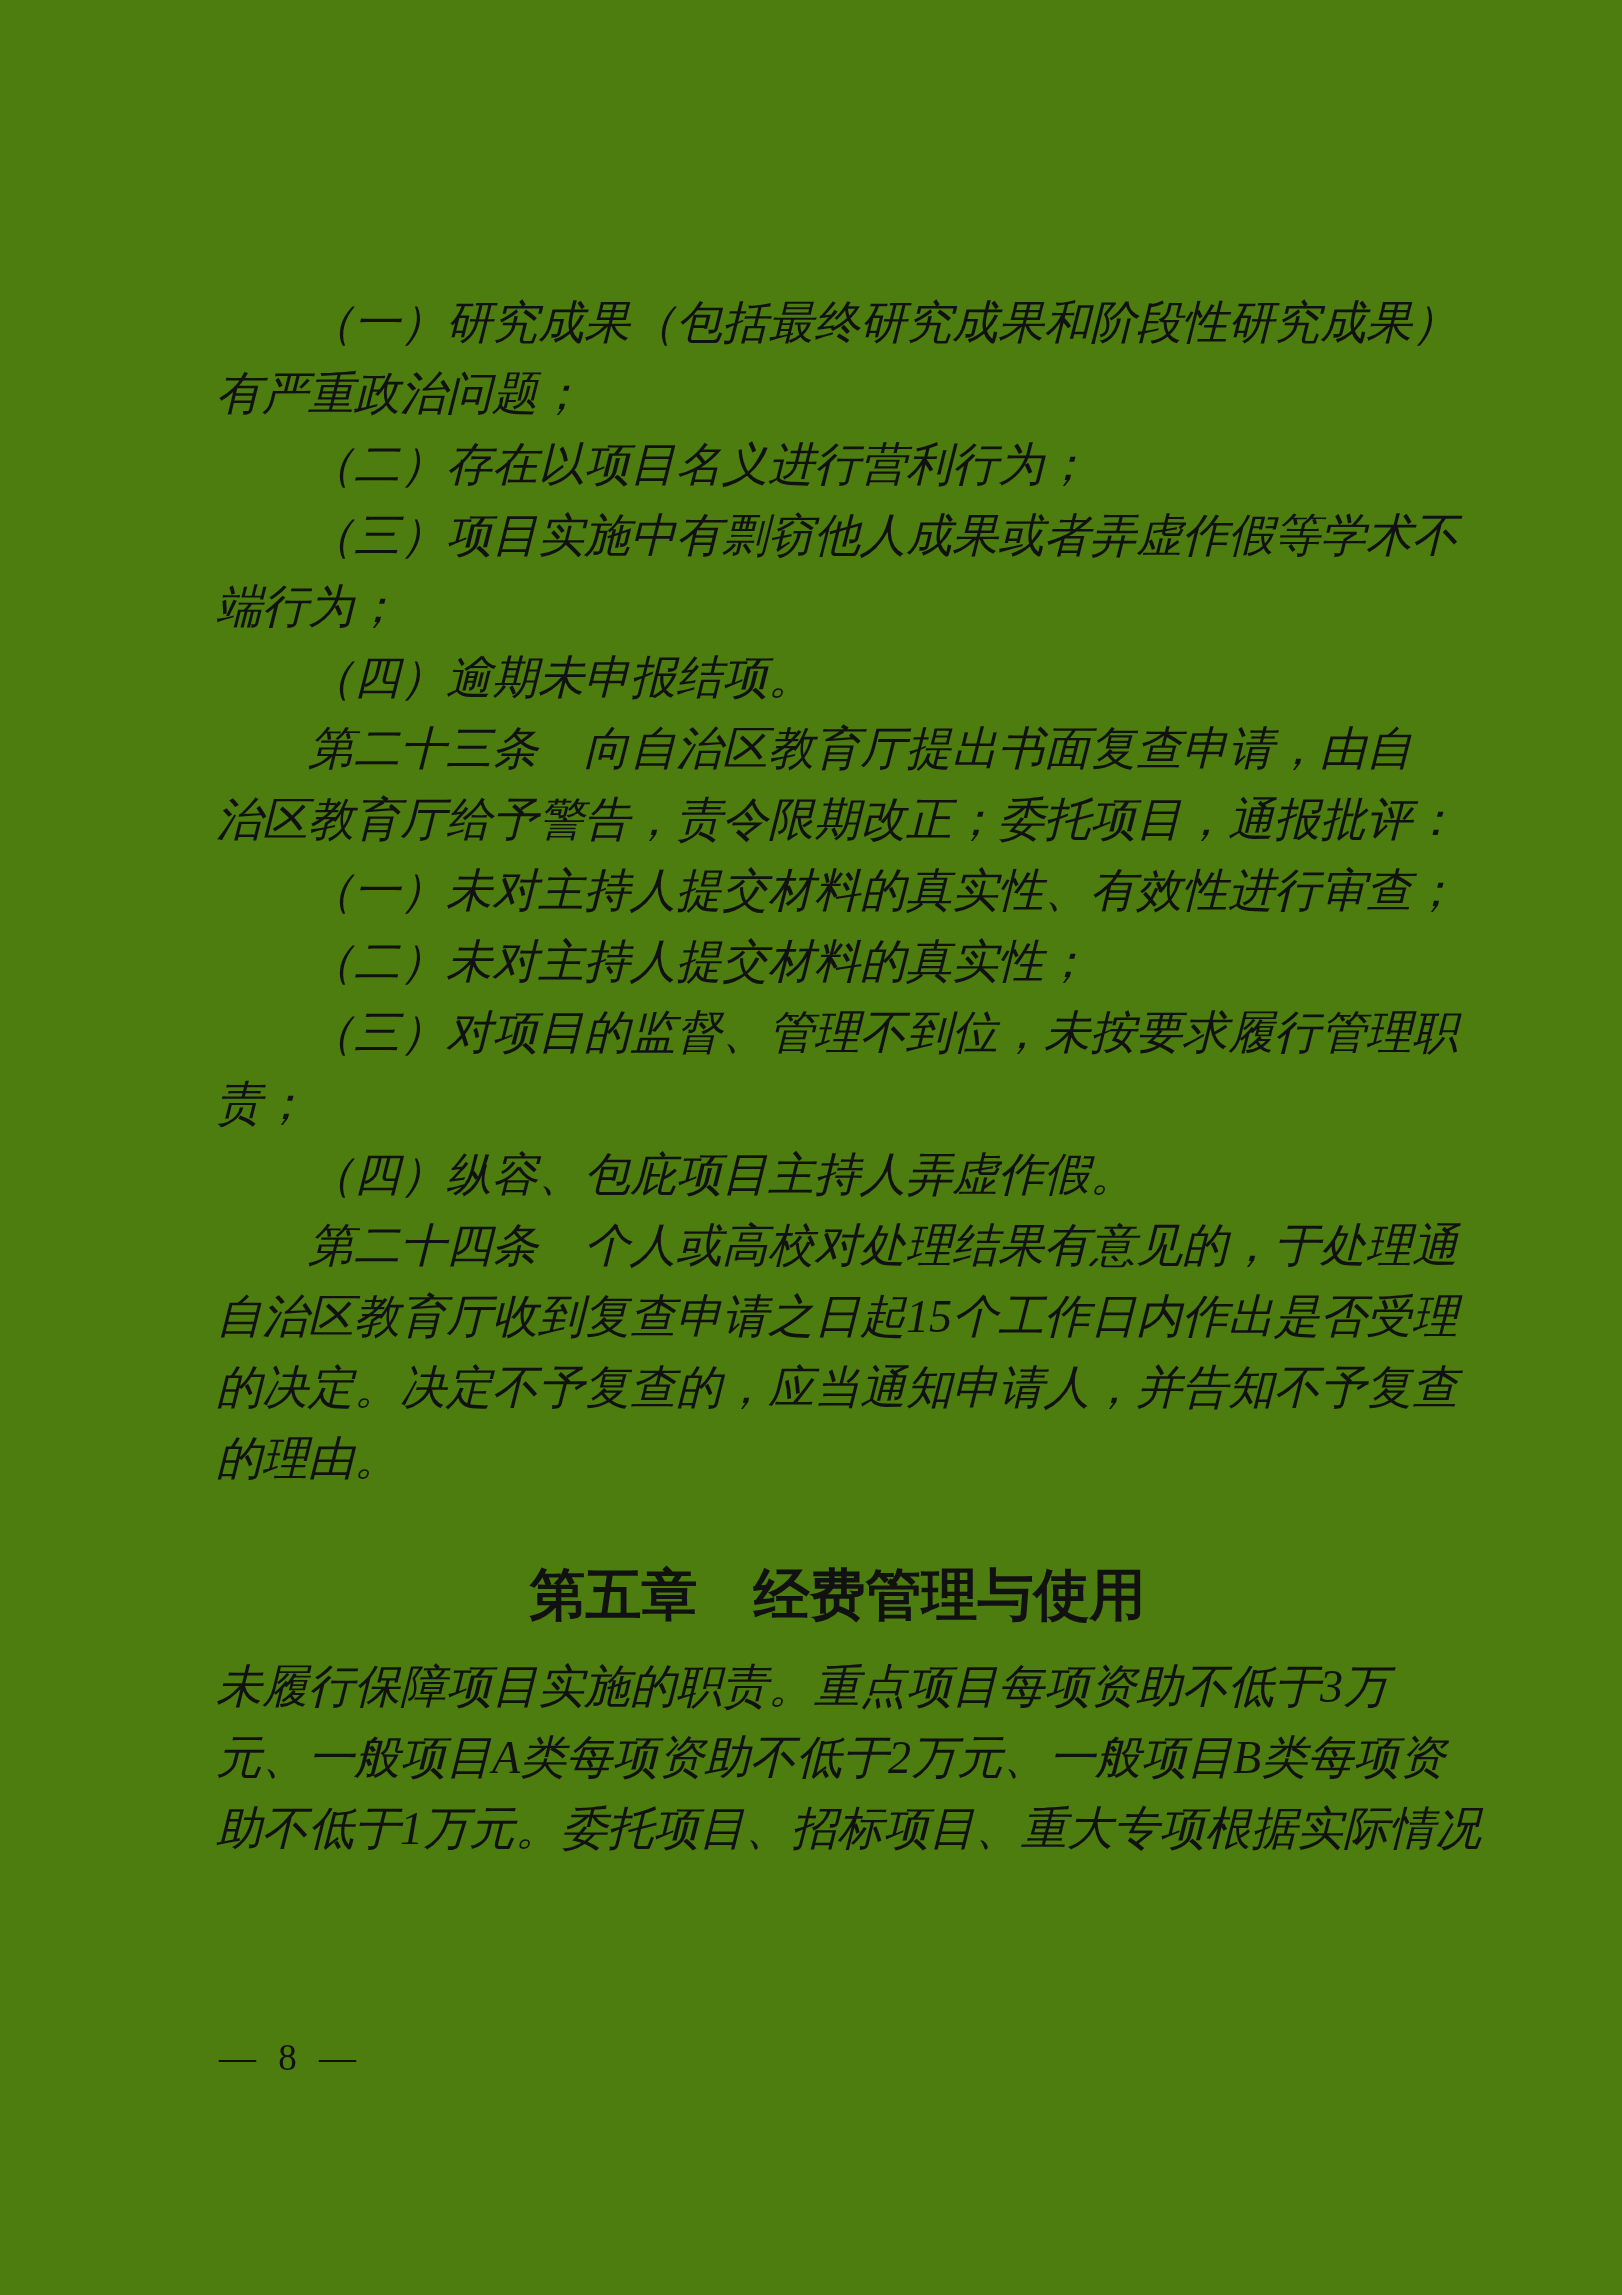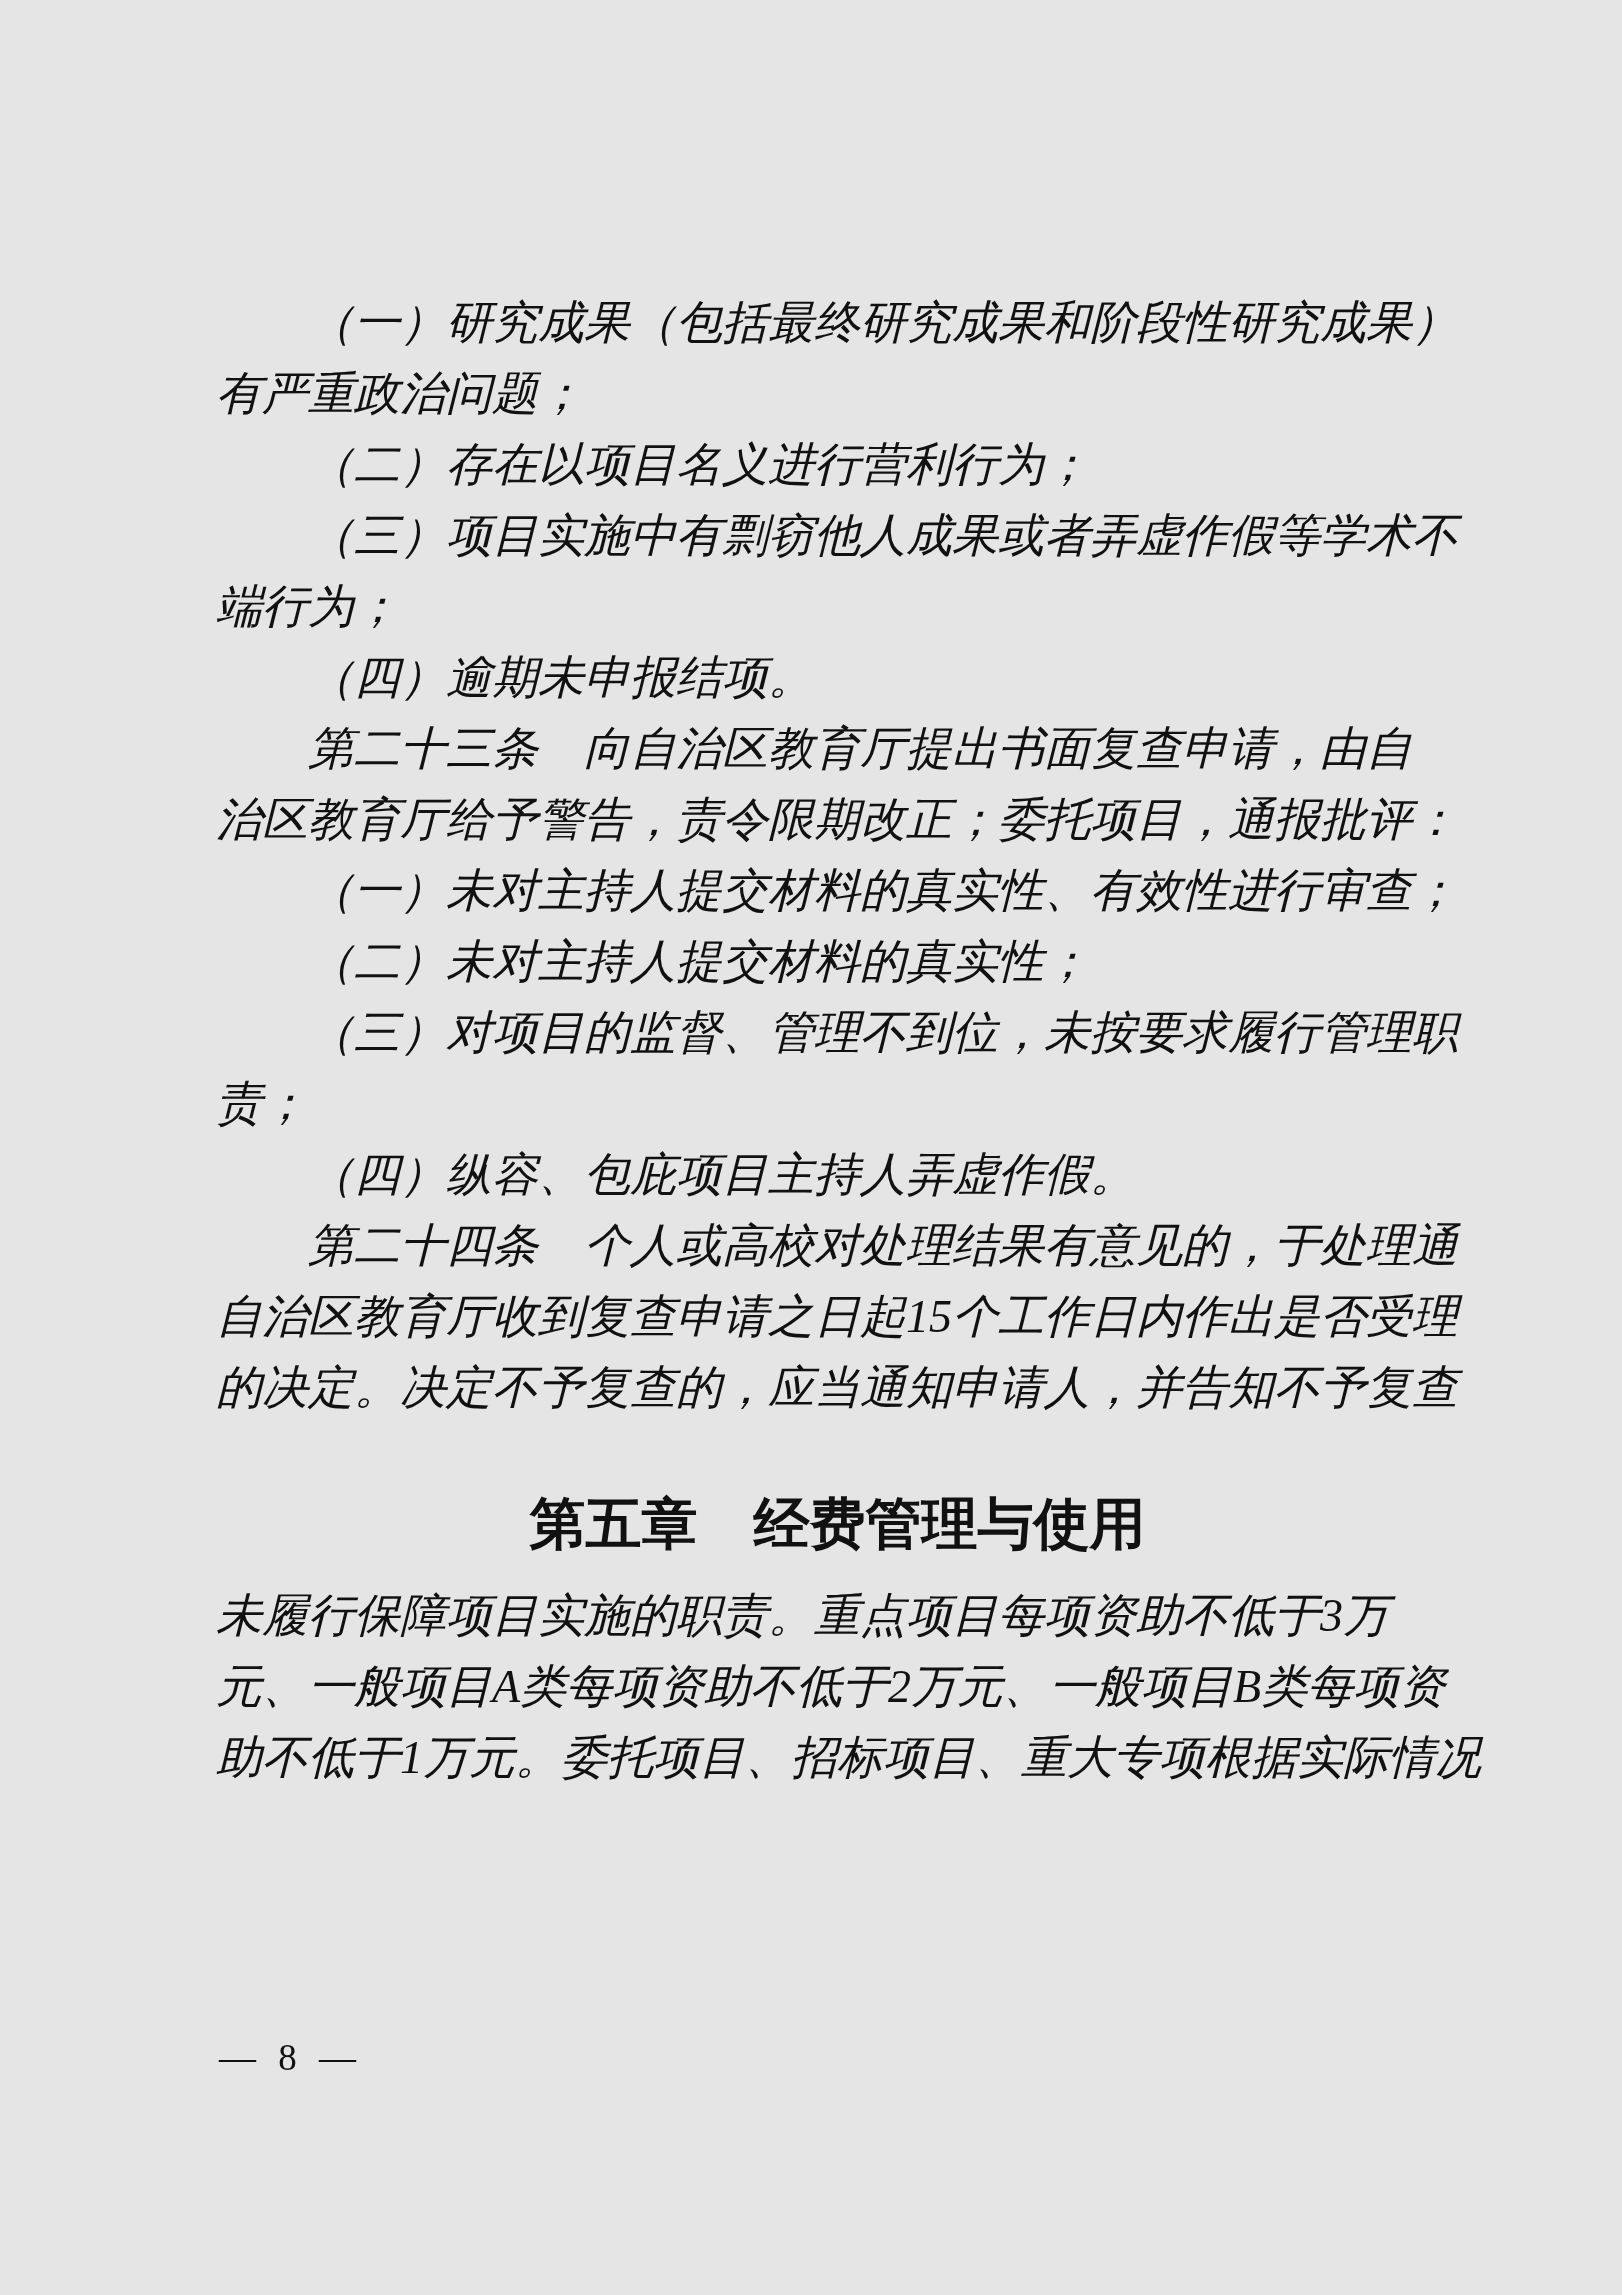--- a/index.html
+++ b/index.html
@@ -4,21 +4,21 @@
 <style>
   html, body {
     margin: 0;
     padding: 0;
     background: #ffffff;
   }
   .page {
     position: relative;
     width: 1623px;
     height: 2295px;
-    background: #e5e5e5;
+    background: #4d7c0f;
     color: #111111;
     font-family: "Liberation Serif", "DejaVu Serif", serif;
     overflow: hidden;
   }
   .body-text {
     position: absolute;
     left: 216px;
     top: 287px;
     width: 1243px;
   }
@@ -73,20 +73,21 @@
     <div class="line indent">第二十三条　向自治区教育厅提出书面复查申请，由自</div>
     <div class="line">治区教育厅给予警告，责令限期改正；委托项目，通报批评：</div>
     <div class="line indent">（一）未对主持人提交材料的真实性、有效性进行审查；</div>
     <div class="line indent">（二）未对主持人提交材料的真实性；</div>
     <div class="line indent">（三）对项目的监督、管理不到位，未按要求履行管理职</div>
     <div class="line">责；</div>
     <div class="line indent">（四）纵容、包庇项目主持人弄虚作假。</div>
     <div class="line indent">第二十四条　个人或高校对处理结果有意见的，于处理通</div>
     <div class="line">自治区教育厅收到复查申请之日起15个工作日内作出是否受理</div>
     <div class="line">的决定。决定不予复查的，应当通知申请人，并告知不予复查</div>
+    <div class="line">的理由。</div>
 
     <div class="chapter-heading">第五章　经费管理与使用</div>
 
     <div class="line">未履行保障项目实施的职责。重点项目每项资助不低于3万</div>
     <div class="line">元、一般项目A类每项资助不低于2万元、一般项目B类每项资</div>
     <div class="line">助不低于1万元。委托项目、招标项目、重大专项根据实际情况</div>
 
   </div>
 
   <div class="page-footer">— 8 —</div>

